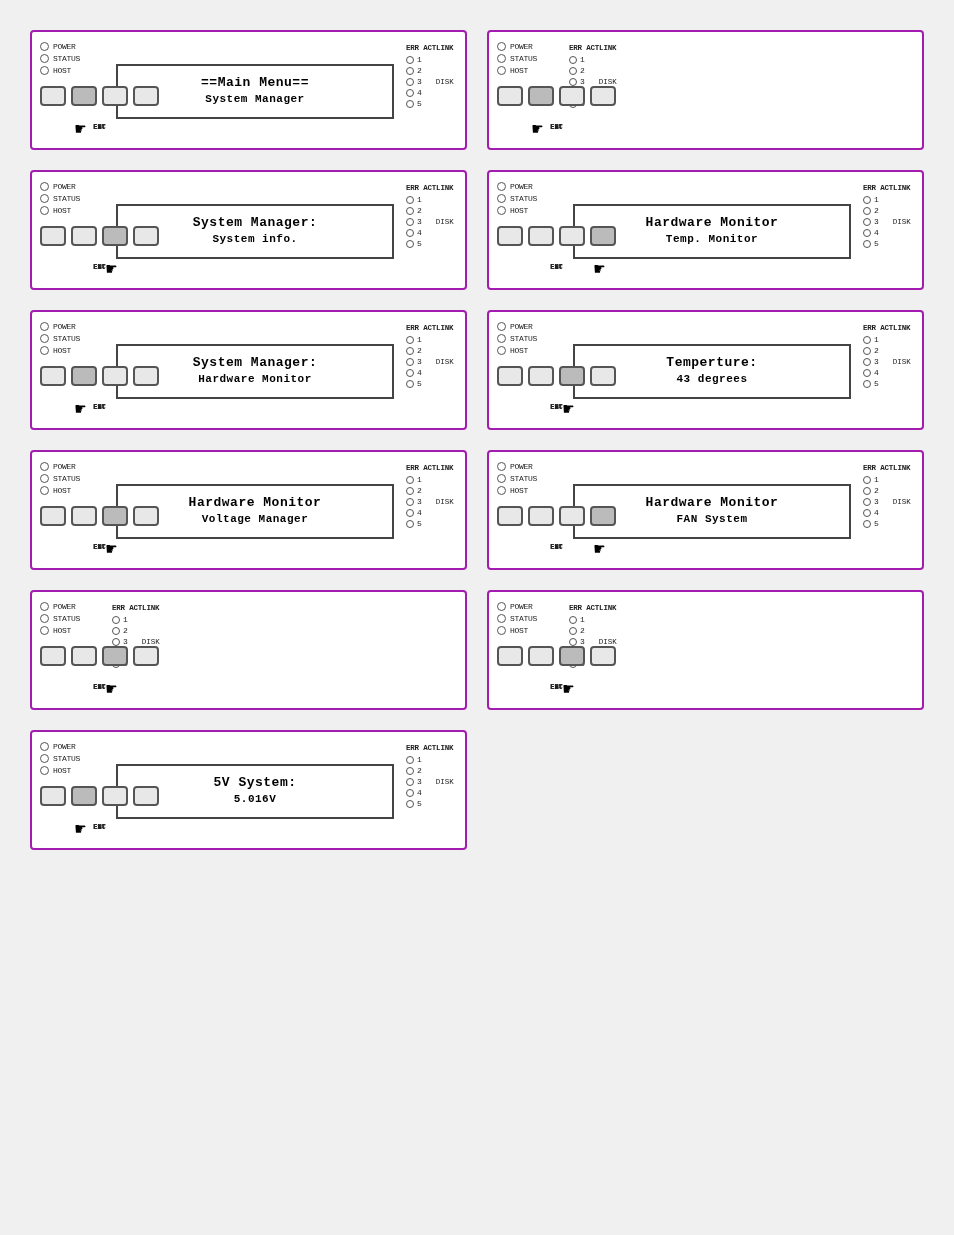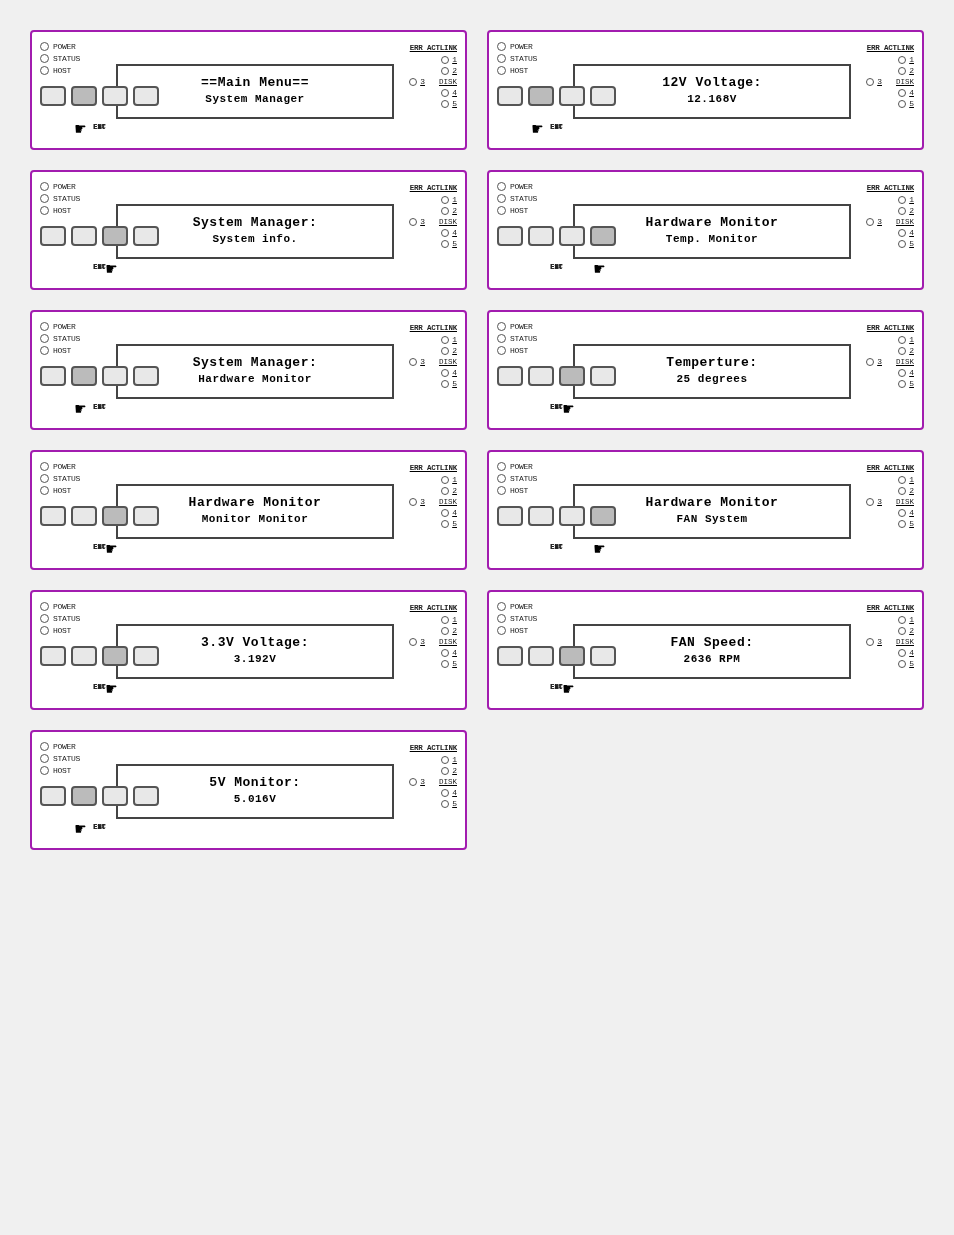--- a/index.html
+++ b/index.html
@@ -126,26 +126,25 @@
       font-family: 'Courier New', Courier, monospace;
       letter-spacing: 0.5px;
       text-align: center;
       line-height: 1.4;
     }
 
     .panel-right {
       display: flex;
       flex-direction: column;
       justify-content: flex-start;
-      align-items: flex-end;
+      align-items: flex-start;
       width: 55px;
       flex-shrink: 0;
       padding-top: 2px;
       padding-left: 4px;
-      text-decoration: underline;
     }
 
     .err-actlink-label {
       font-size: 7.5px;
       font-weight: bold;
       color: #222;
       letter-spacing: -0.2px;
       margin-bottom: 3px;
     }
 
@@ -316,26 +315,20 @@
       </div>
       <div class="btn-wrapper">
         <div class="btn " title="ESC">
         </div>
         <span class="btn-label">ESC</span>
       </div>
           </div>
           <div class="hand-cursor" style="margin-left: 35px; margin-top: -2px; font-size: 18px;">☛</div>
         </div>
       </div>
-      <div class="panel-center">
-        <div class="display-box">
-          <div class="display-line1">12V Voltage:</div>
-          <div class="display-line2">12.168V</div>
-        </div>
-      </div>
       <div class="panel-right">
         <div class="err-actlink-label">ERR ACTLINK</div>
         <div class="disk-led-row">
         <div class="disk-led"></div>
         <span class="disk-num">1</span>
       </div>
         <div class="disk-led-row">
         <div class="disk-led"></div>
         <span class="disk-num">2</span>
       </div>
@@ -615,21 +608,21 @@
         </div>
         <span class="btn-label">ESC</span>
       </div>
           </div>
           <div class="hand-cursor" style="margin-left: 66px; margin-top: -2px; font-size: 18px;">☛</div>
         </div>
       </div>
       <div class="panel-center">
         <div class="display-box">
           <div class="display-line1">Temperture:</div>
-          <div class="display-line2">25 degrees</div>
+          <div class="display-line2">43 degrees</div>
         </div>
       </div>
       <div class="panel-right">
         <div class="err-actlink-label">ERR ACTLINK</div>
         <div class="disk-led-row">
         <div class="disk-led"></div>
         <span class="disk-num">1</span>
       </div>
         <div class="disk-led-row">
         <div class="disk-led"></div>
@@ -689,21 +682,21 @@
         </div>
         <span class="btn-label">ESC</span>
       </div>
           </div>
           <div class="hand-cursor" style="margin-left: 66px; margin-top: -2px; font-size: 18px;">☛</div>
         </div>
       </div>
       <div class="panel-center">
         <div class="display-box">
           <div class="display-line1">Hardware Monitor</div>
-          <div class="display-line2">Monitor Monitor</div>
+          <div class="display-line2">Voltage Manager</div>
         </div>
       </div>
       <div class="panel-right">
         <div class="err-actlink-label">ERR ACTLINK</div>
         <div class="disk-led-row">
         <div class="disk-led"></div>
         <span class="disk-num">1</span>
       </div>
         <div class="disk-led-row">
         <div class="disk-led"></div>
@@ -834,26 +827,20 @@
       </div>
       <div class="btn-wrapper">
         <div class="btn " title="ESC">
         </div>
         <span class="btn-label">ESC</span>
       </div>
           </div>
           <div class="hand-cursor" style="margin-left: 66px; margin-top: -2px; font-size: 18px;">☛</div>
         </div>
       </div>
-      <div class="panel-center">
-        <div class="display-box">
-          <div class="display-line1">3.3V Voltage:</div>
-          <div class="display-line2">3.192V</div>
-        </div>
-      </div>
       <div class="panel-right">
         <div class="err-actlink-label">ERR ACTLINK</div>
         <div class="disk-led-row">
         <div class="disk-led"></div>
         <span class="disk-num">1</span>
       </div>
         <div class="disk-led-row">
         <div class="disk-led"></div>
         <span class="disk-num">2</span>
       </div>
@@ -908,26 +895,20 @@
       </div>
       <div class="btn-wrapper">
         <div class="btn " title="ESC">
         </div>
         <span class="btn-label">ESC</span>
       </div>
           </div>
           <div class="hand-cursor" style="margin-left: 66px; margin-top: -2px; font-size: 18px;">☛</div>
         </div>
       </div>
-      <div class="panel-center">
-        <div class="display-box">
-          <div class="display-line1">FAN Speed:</div>
-          <div class="display-line2">2636 RPM</div>
-        </div>
-      </div>
       <div class="panel-right">
         <div class="err-actlink-label">ERR ACTLINK</div>
         <div class="disk-led-row">
         <div class="disk-led"></div>
         <span class="disk-num">1</span>
       </div>
         <div class="disk-led-row">
         <div class="disk-led"></div>
         <span class="disk-num">2</span>
       </div>
@@ -984,21 +965,21 @@
         <div class="btn " title="ESC">
         </div>
         <span class="btn-label">ESC</span>
       </div>
           </div>
           <div class="hand-cursor" style="margin-left: 35px; margin-top: -2px; font-size: 18px;">☛</div>
         </div>
       </div>
       <div class="panel-center">
         <div class="display-box">
-          <div class="display-line1">5V Monitor:</div>
+          <div class="display-line1">5V System:</div>
           <div class="display-line2">5.016V</div>
         </div>
       </div>
       <div class="panel-right">
         <div class="err-actlink-label">ERR ACTLINK</div>
         <div class="disk-led-row">
         <div class="disk-led"></div>
         <span class="disk-num">1</span>
       </div>
         <div class="disk-led-row">

